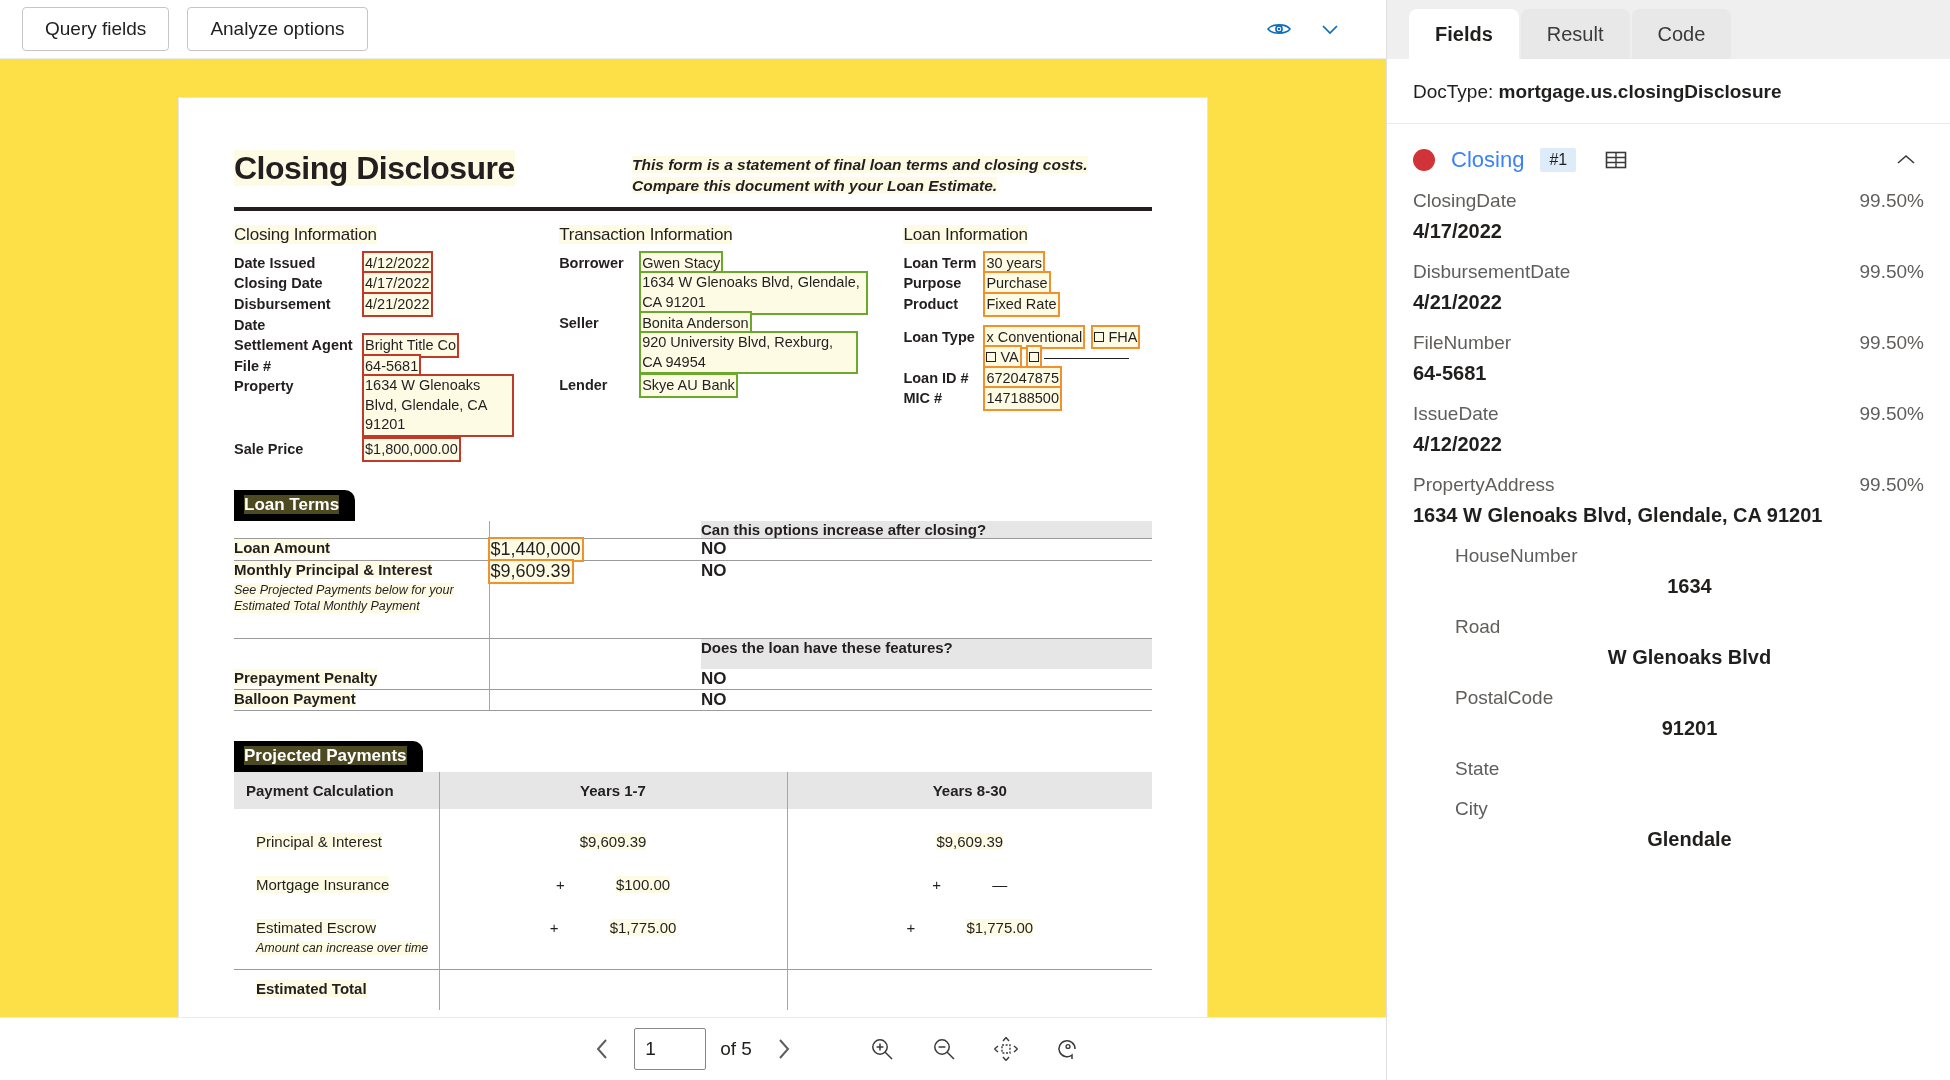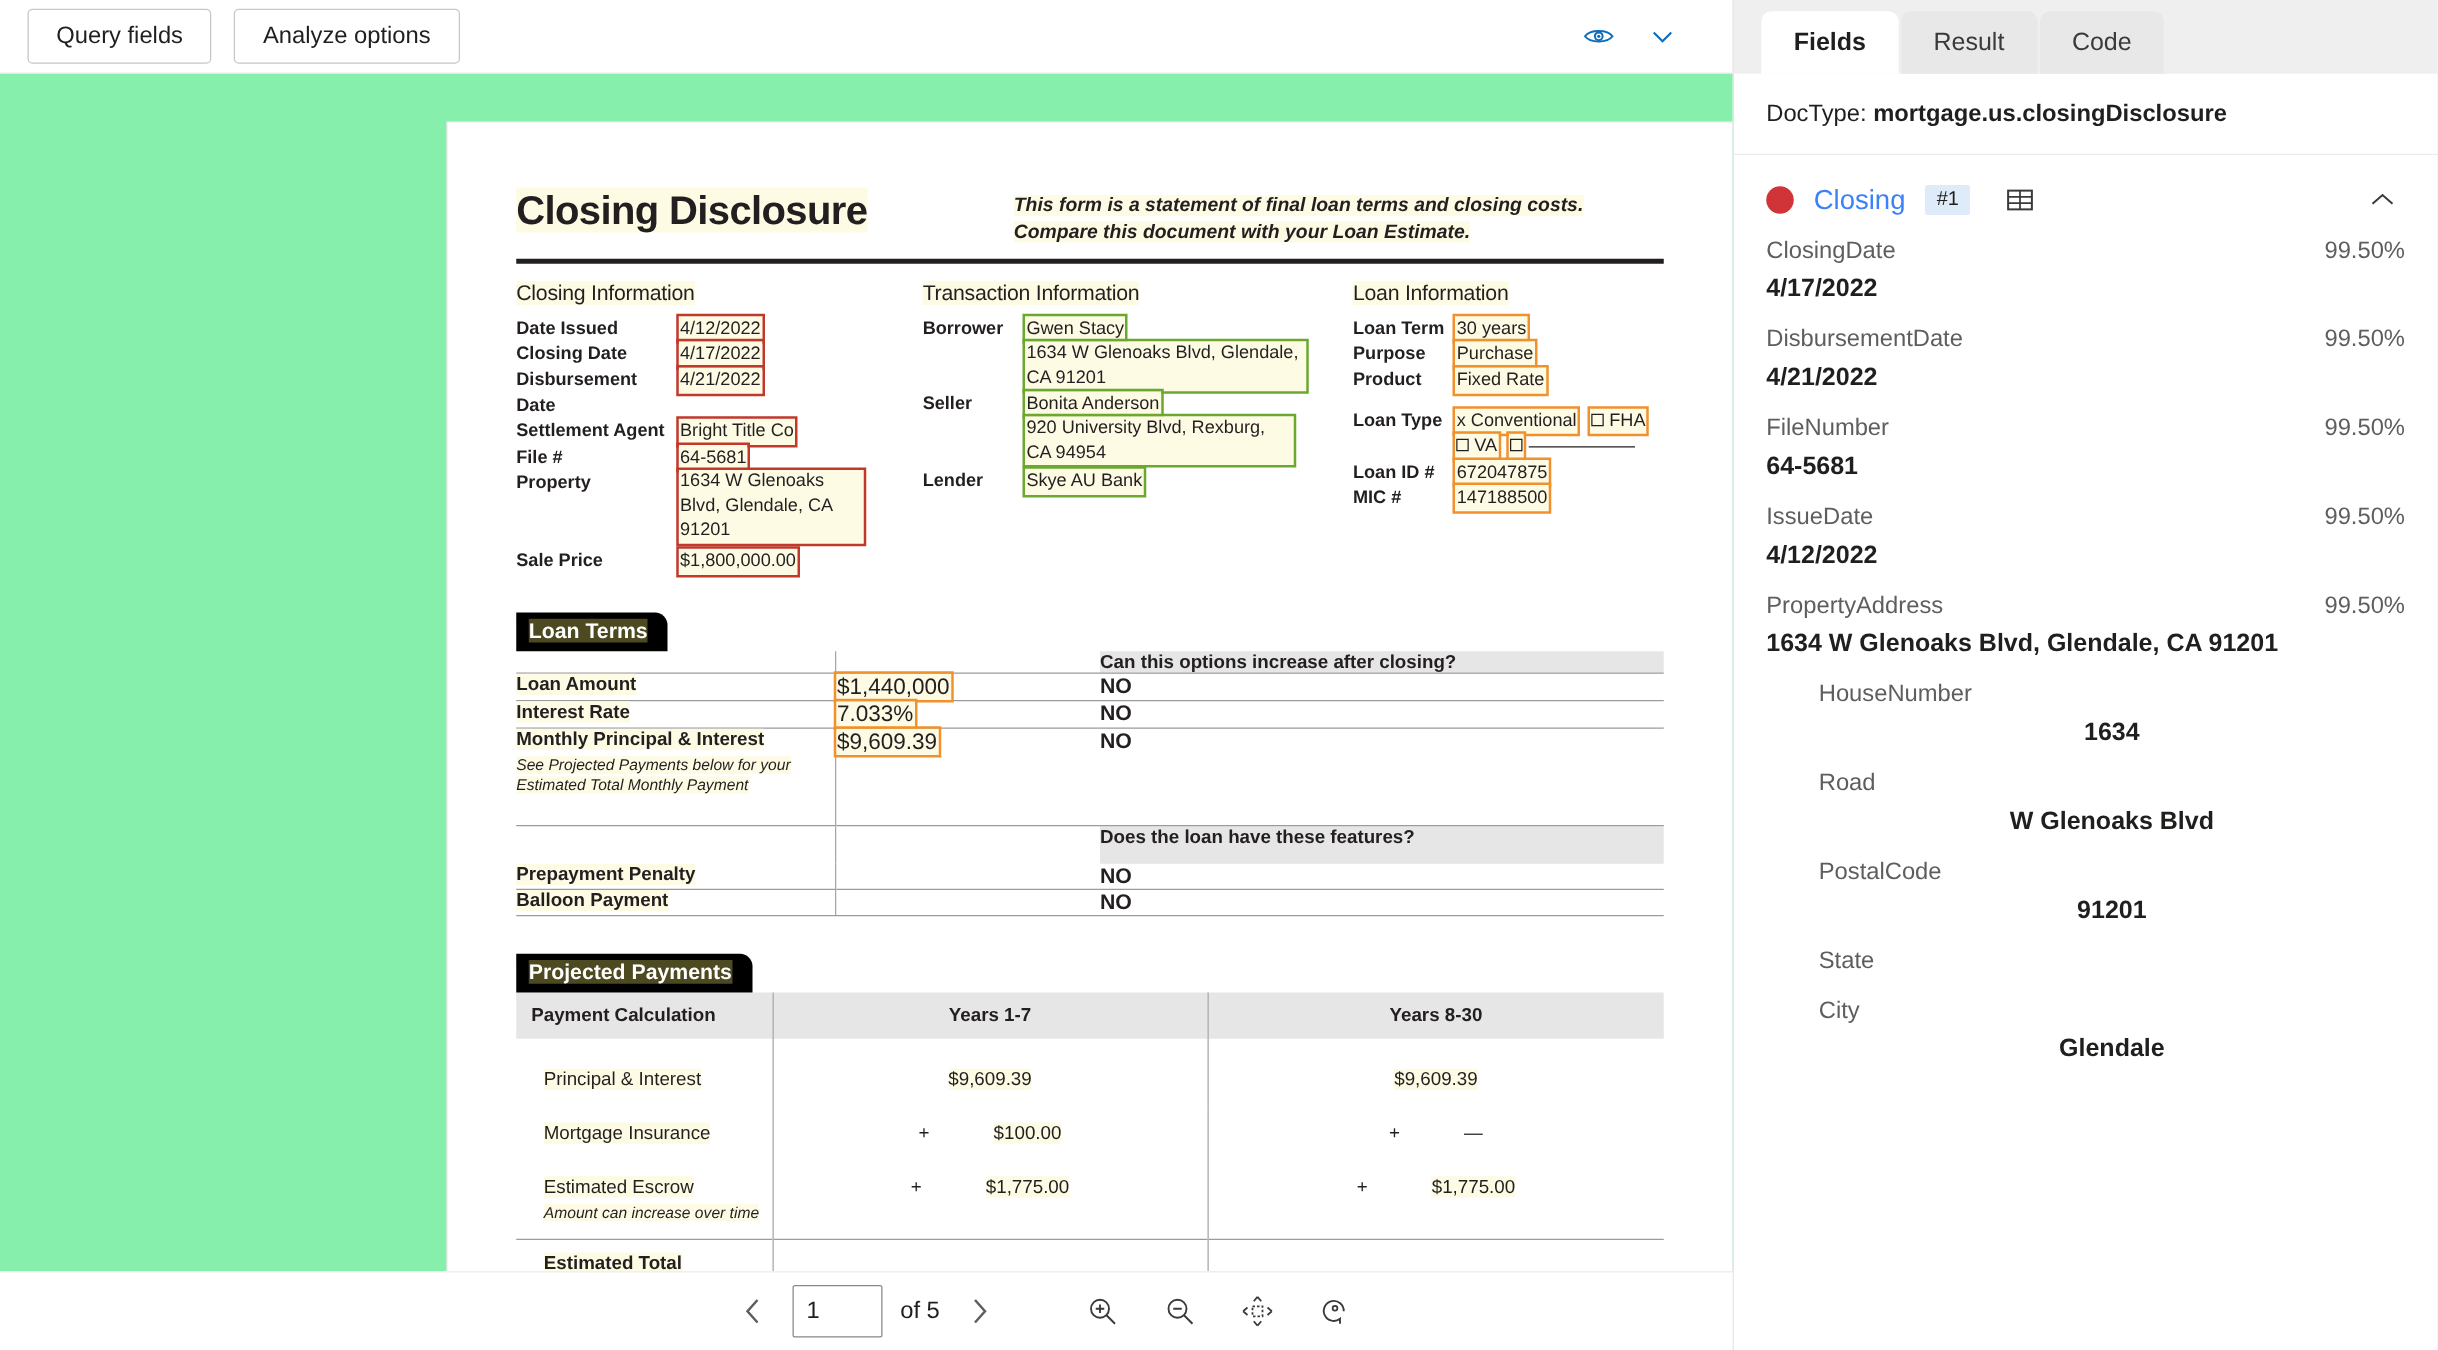--- a/index.html
+++ b/index.html
@@ -33,21 +33,21 @@
   }
   .toolbar-spacer { flex: 1; }
   .toolbar-right { display: flex; align-items: center; gap: 18px; padding-right: 18px; }
   .icon-btn { background: none; border: none; cursor: pointer; display: flex; align-items: center; justify-content: center; padding: 4px; }
 
   .scan-icon { width: 22px; height: 22px; position: relative; display:inline-block; }
 
   
   .canvas {
     flex: 1; position: relative; overflow: hidden;
-    display: flex; justify-content: flex-end; background: #86efac;
+    display: flex; justify-content: center; background: #fde047;
   }
   .page {
     width: 1028px; background: #fff; margin-top: 39px;
     position: relative; padding: 0; overflow: hidden;
     box-shadow: 0 0 0 1px #e5e5e5;
   }
 
   
   .doc { padding: 52px 55px 0 55px; color: #231f20; }
   .hl { background:#fdfbe4; }
@@ -308,27 +308,20 @@
                 <td class="c3 hdr-band">Can this options increase after closing?</td>
               </tr>
               <tr class="rowline">
                 <td class="c1 cell">
                       <div class="nm"><span class="hl">Loan Amount</span></div>
                     </td>
                 <td class="c2 cell"><span class="ib box-org" style="font-size:18px;">$1,440,000</span></td>
                 <td class="c3 cell"><span class="no">NO</span></td>
               </tr>
               <tr class="rowline">
-                <td class="c1 cell">
-                      <div class="nm"><span class="hl">Interest Rate</span></div>
-                    </td>
-                <td class="c2 cell"><span class="ib box-org" style="font-size:18px;">7.033%</span></td>
-                <td class="c3 cell"><span class="no">NO</span></td>
-              </tr>
-              <tr class="rowline">
                 <td class="c1 cell" style="padding-bottom:24px;">
                   <div class="nm"><span class="hl">Monthly Principal &amp; Interest</span></div>
                   <div class="sub"><span class="hl">See Projected Payments below for your Estimated Total Monthly Payment</span></div>
                 </td>
                 <td class="c2 cell"><span class="ib box-org" style="font-size:18px;">$9,609.39</span></td>
                 <td class="c3 cell"><span class="no">NO</span></td>
               </tr>
               <tr class="rowline">
                 <td class="c1" style="height:30px;"></td>
                 <td class="c2"></td>

